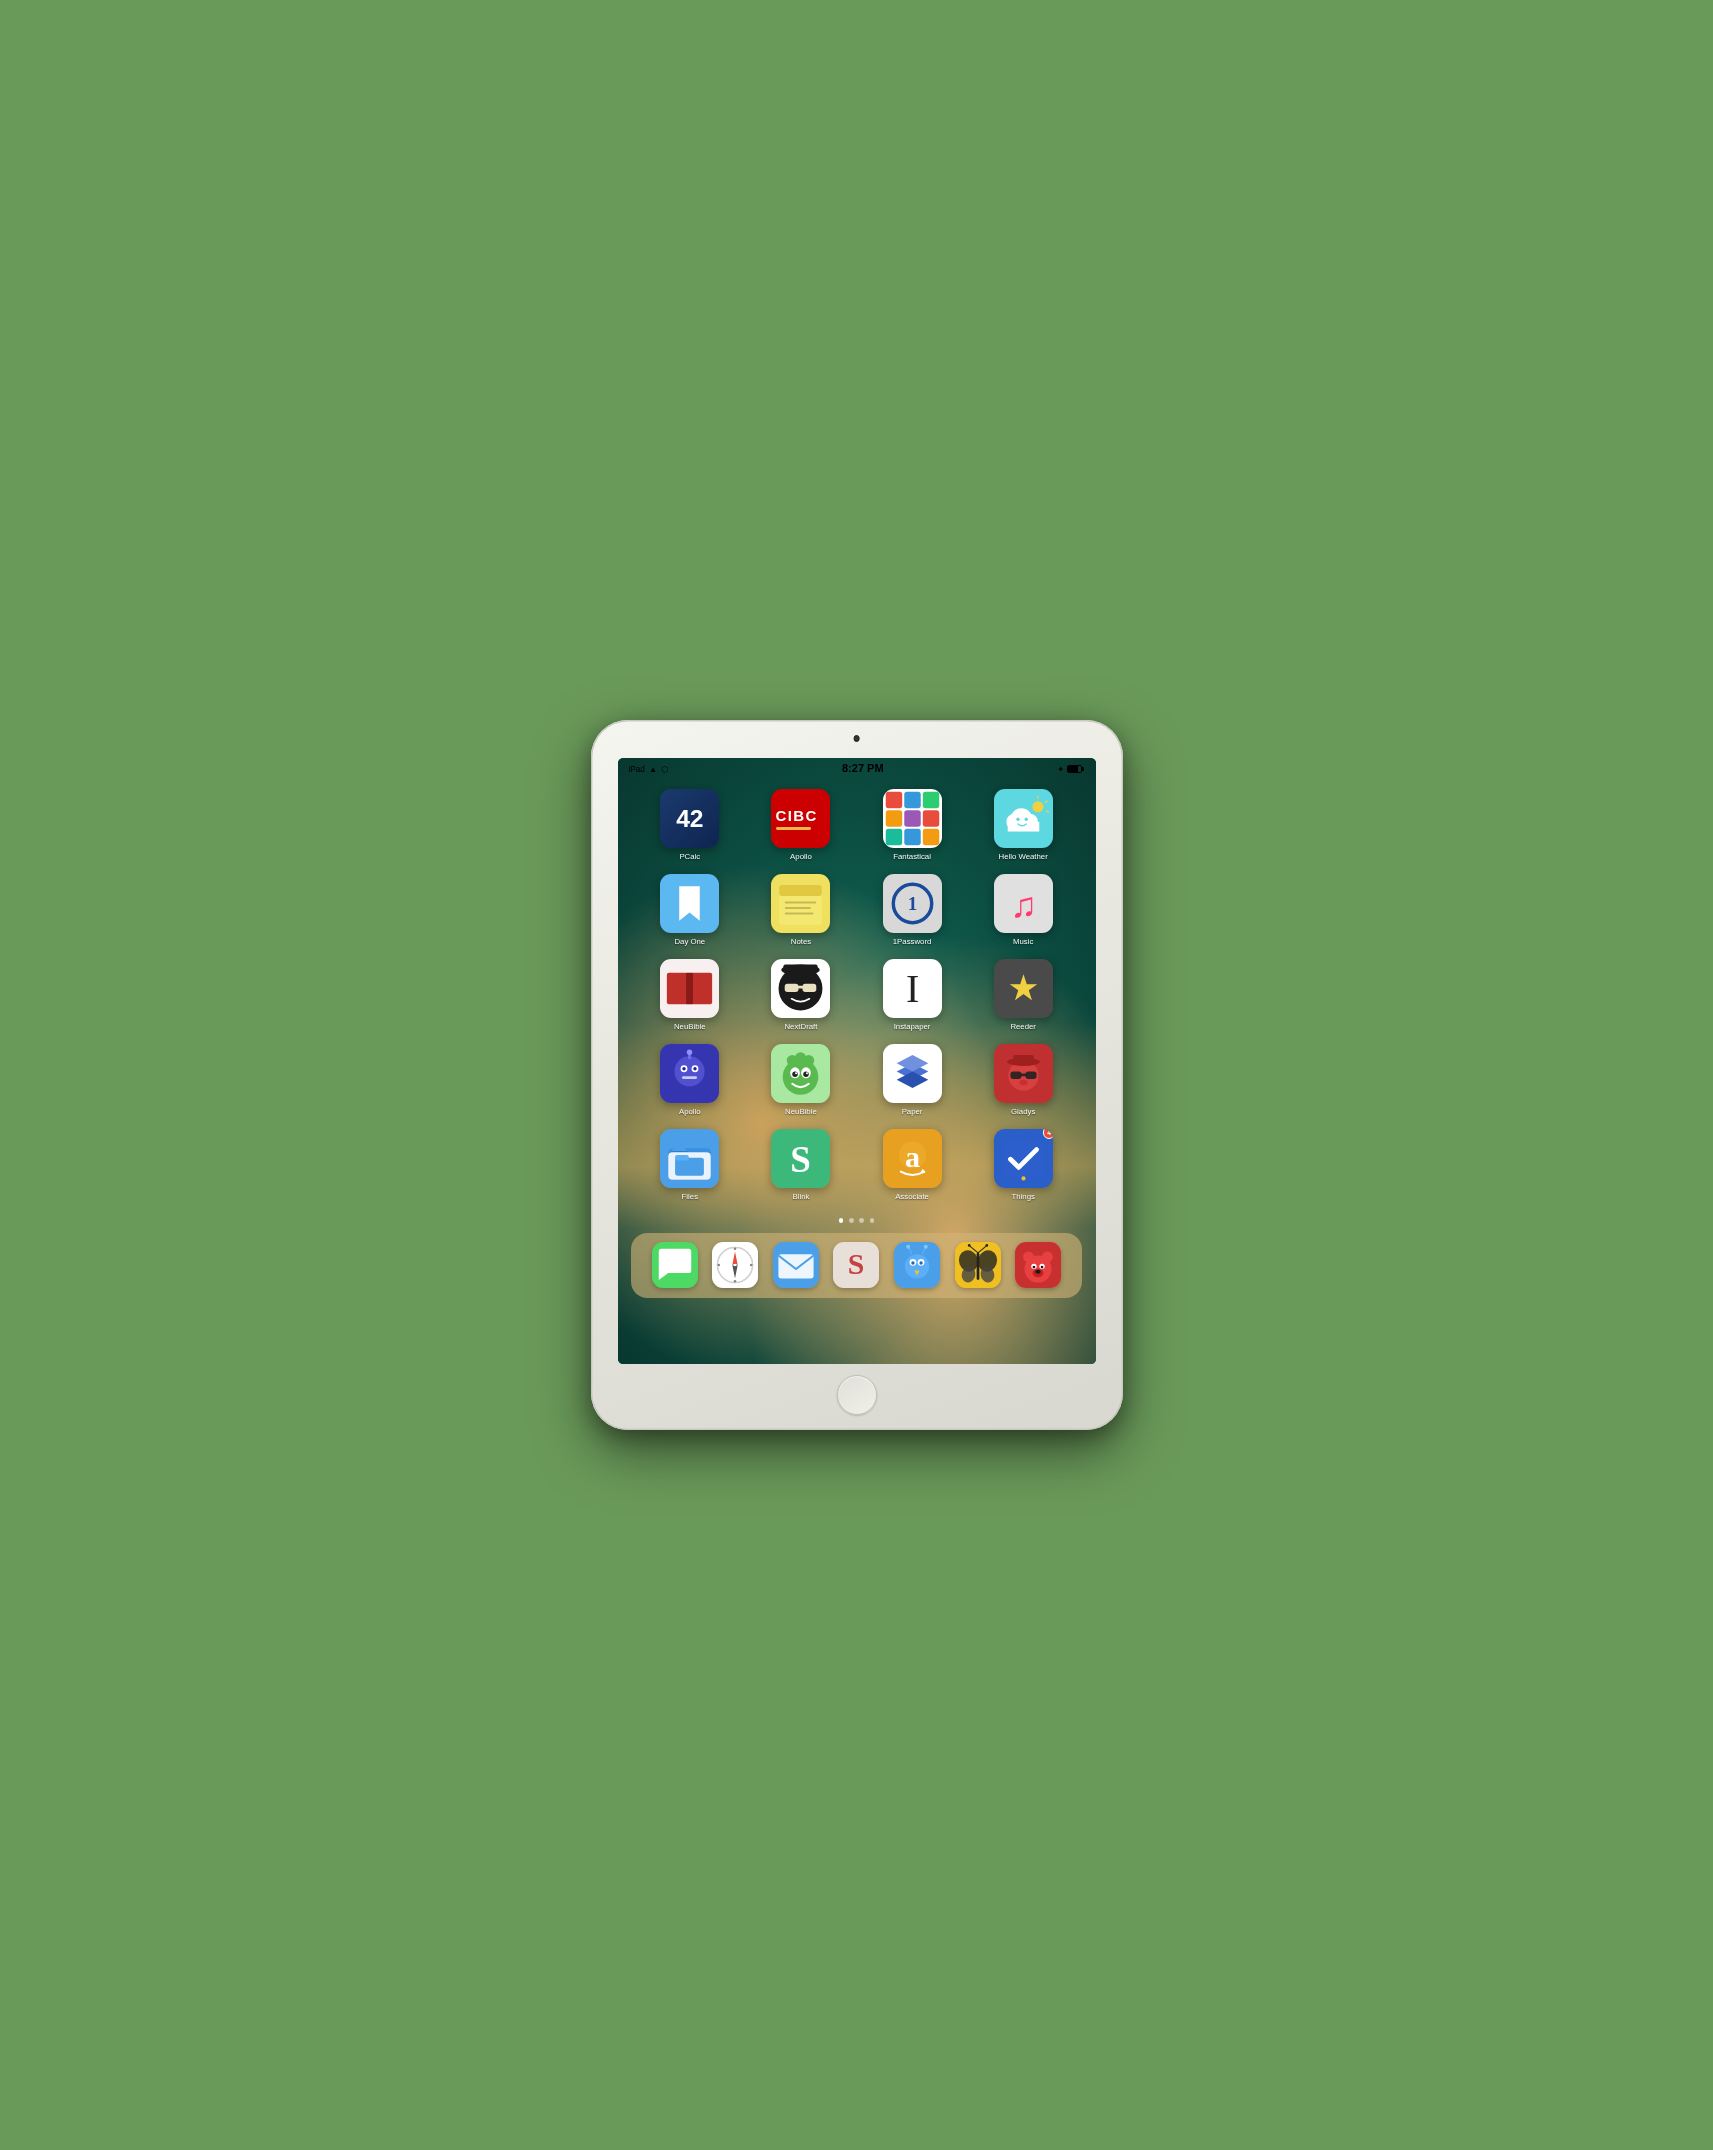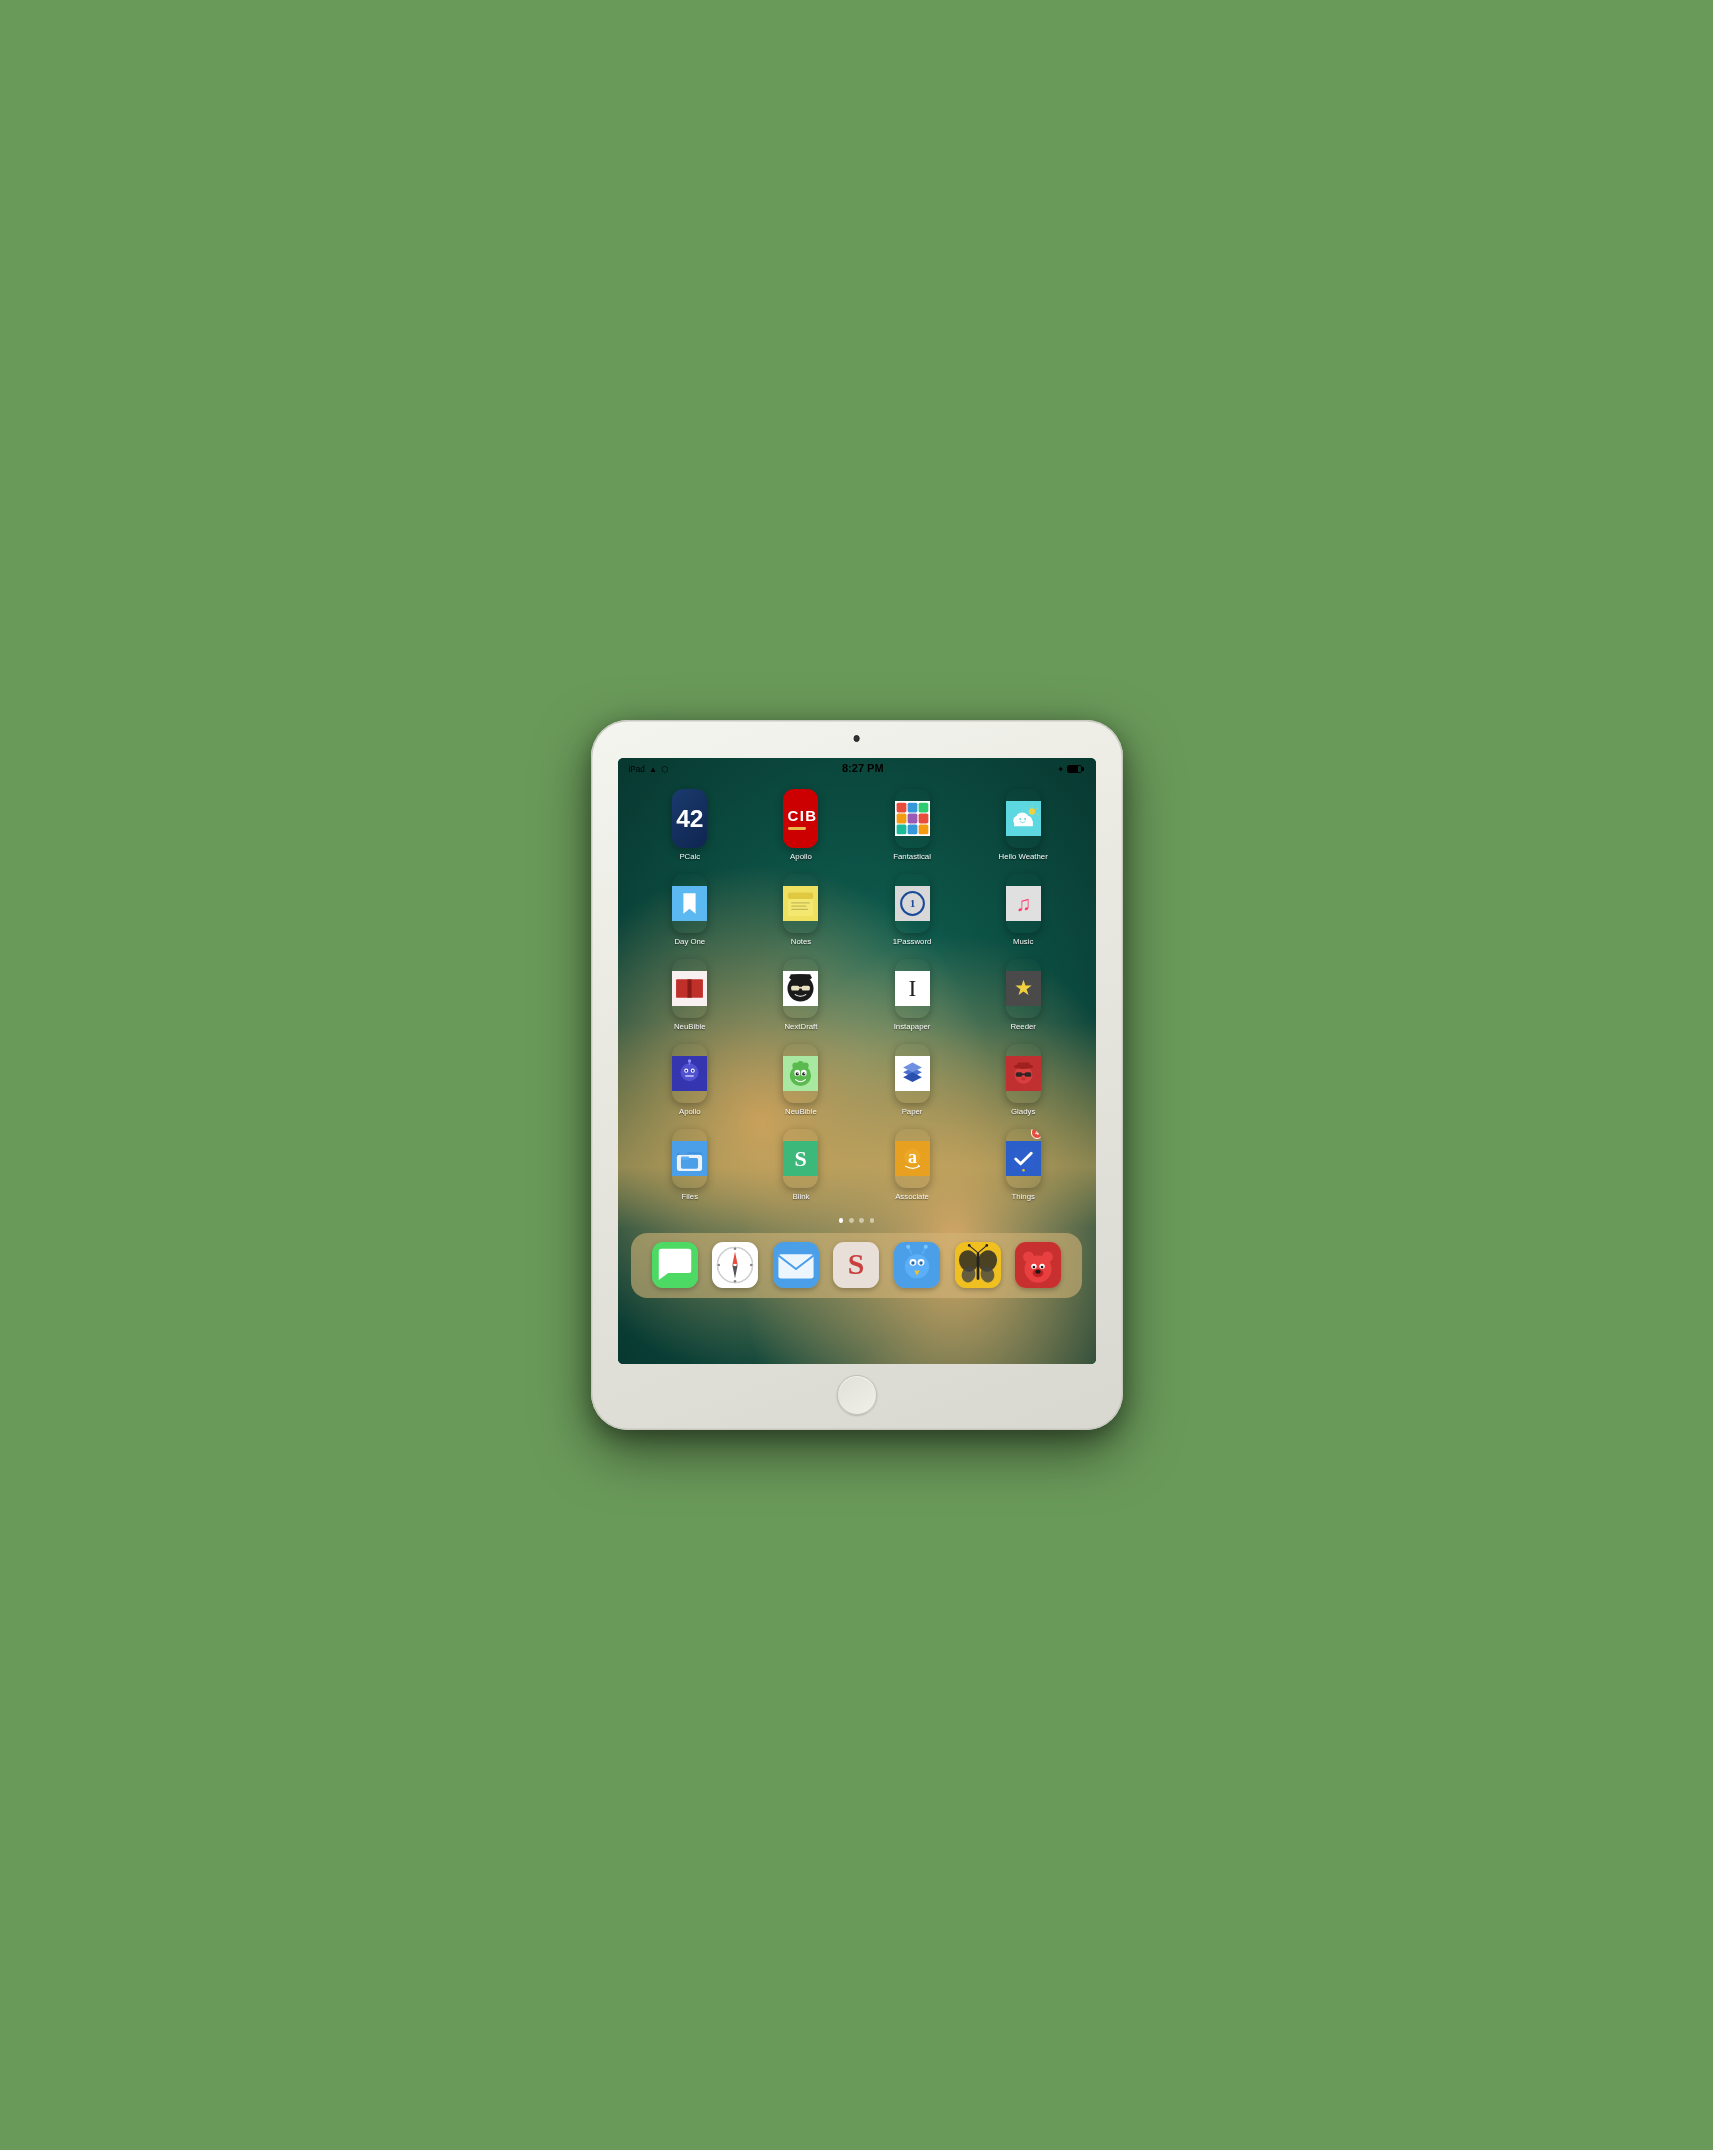--- a/index.html
+++ b/index.html
@@ -145,21 +145,21 @@
     .app-icon {
       display: flex;
       flex-direction: column;
       align-items: center;
       gap: 3.4px;
       cursor: pointer;
       position: relative;
     }
 
     .app-icon-img {
-      width: 35px;
+      width: 59px;
       height: 59px;
       border-radius: 11px;
       position: relative;
       overflow: hidden;
       box-shadow: 0 2.7px 8.2px rgba(0,0,0,0.3);
     }
 
     .app-label {
       color: #fff;
       font-size: 7.8px;

